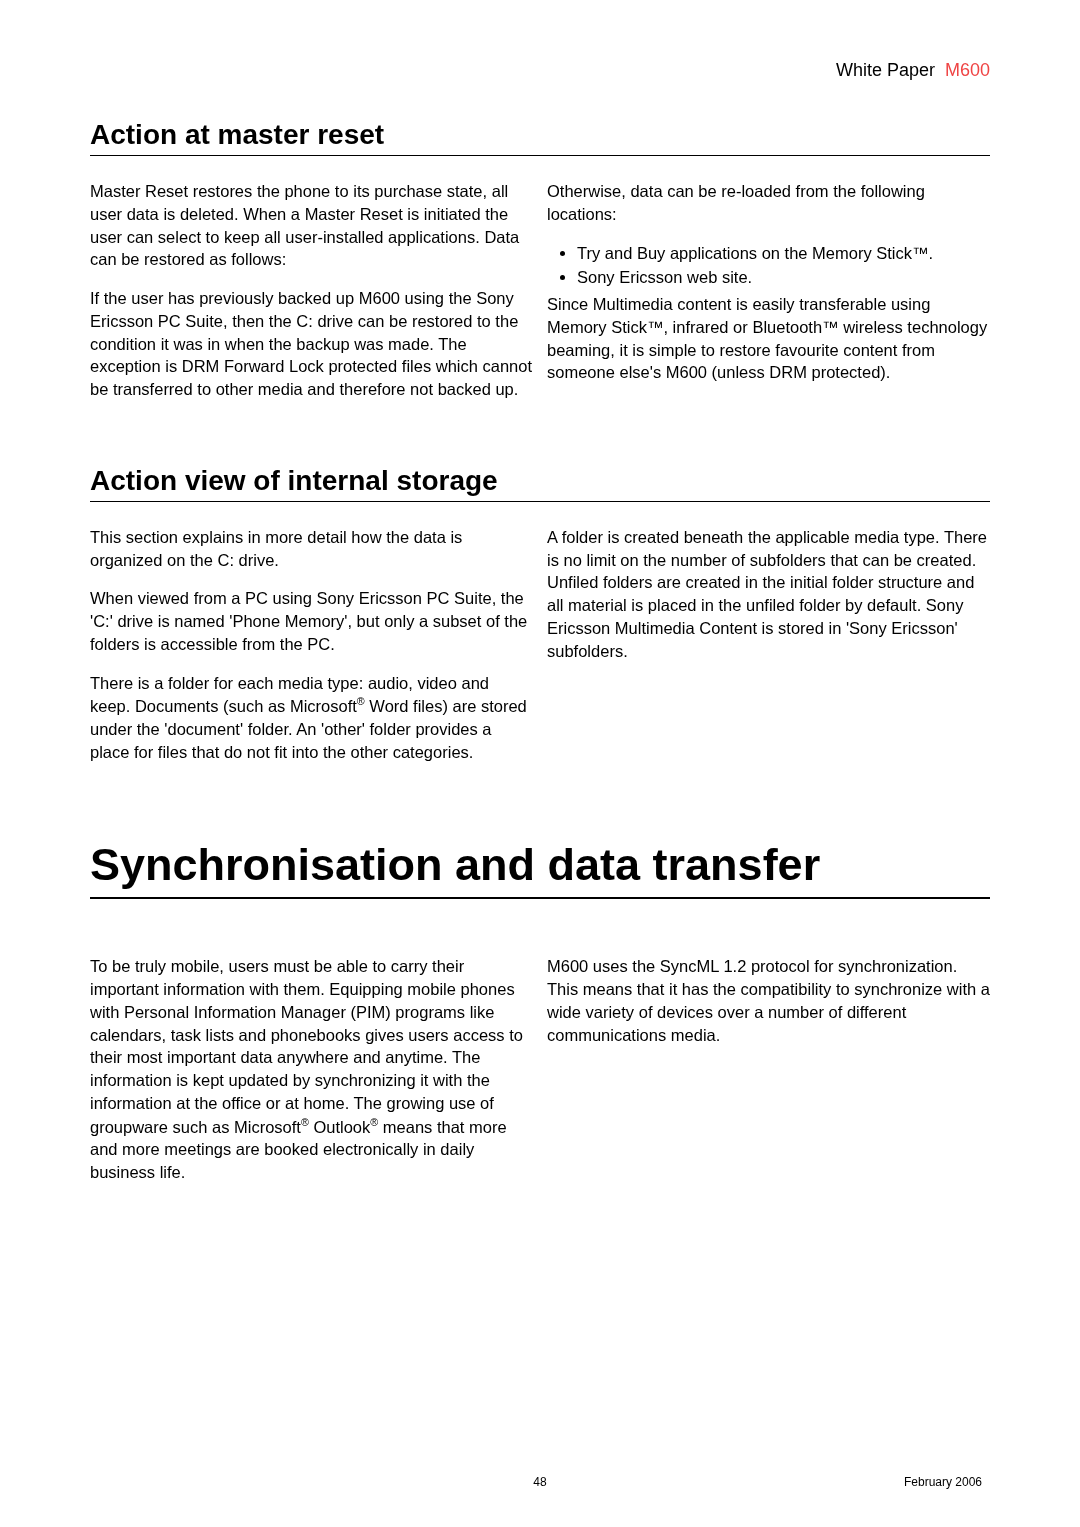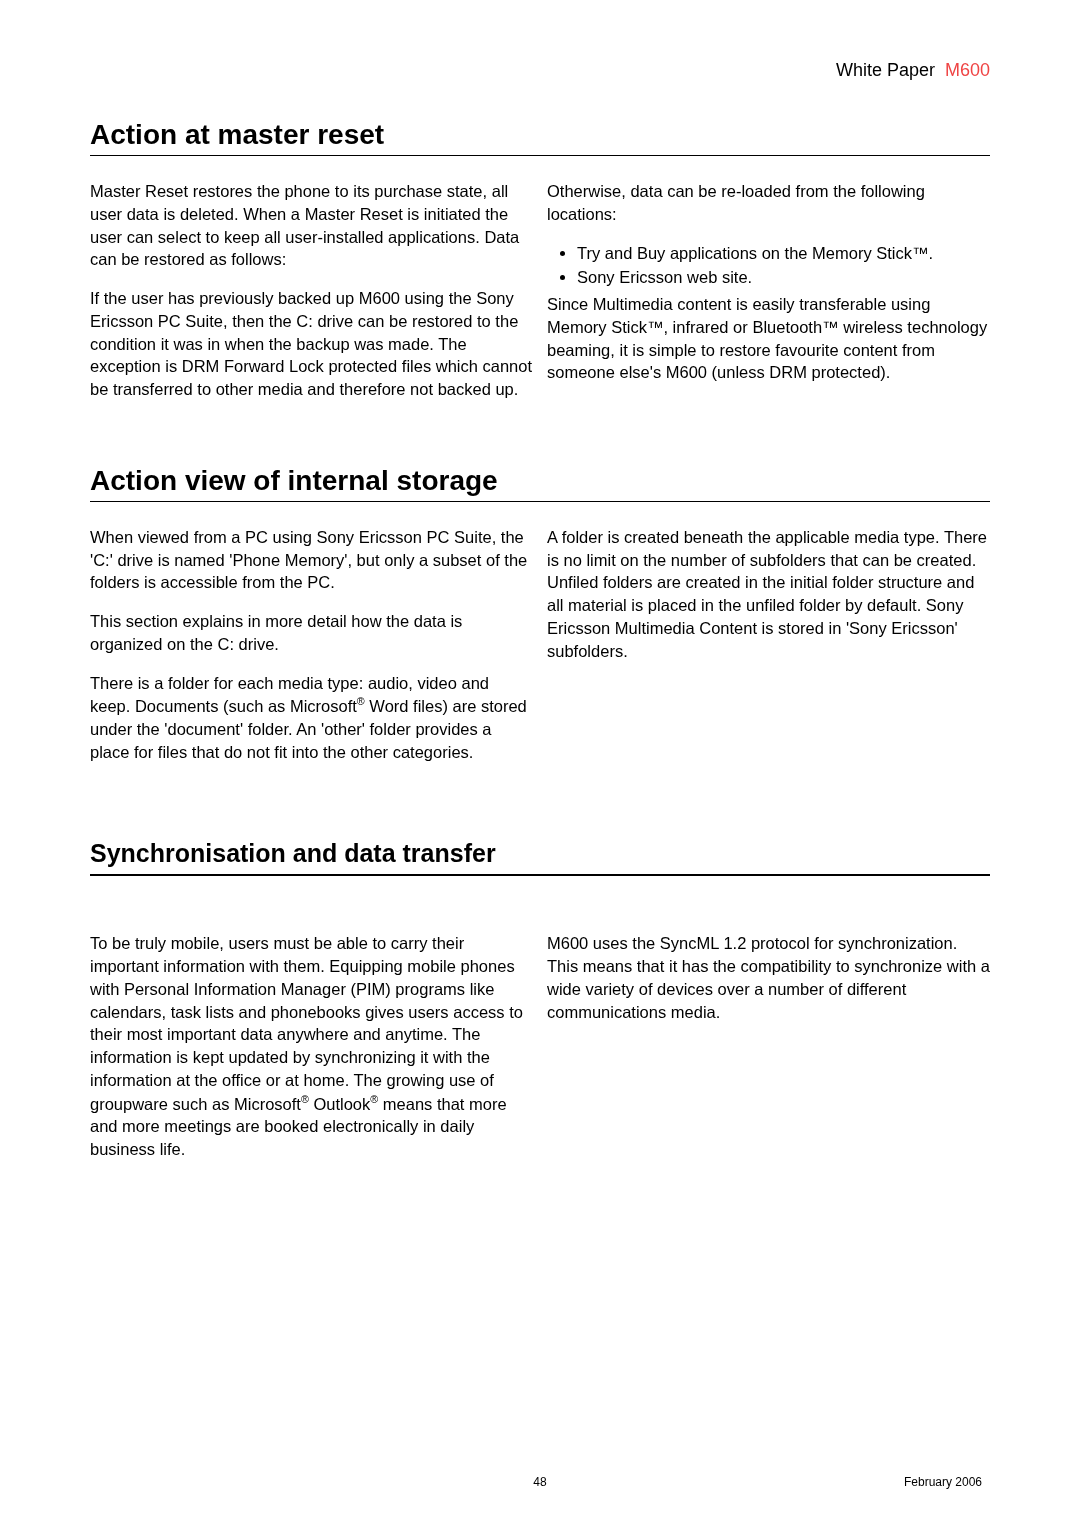--- a/index.html
+++ b/index.html
@@ -25,21 +25,21 @@
     color: #ef4444;
   }
   h2.section-title {
     font-size: 28px;
     font-weight: bold;
     margin: 0 0 0 0;
     border-bottom: 1px solid #000;
     padding-bottom: 4px;
   }
   h1.chapter-title {
-    font-size: 25px;
+    font-size: 45px;
     font-weight: bold;
     margin: 0 0 8px 0;
     border-bottom: 2.5px solid #000;
     padding-bottom: 6px;
   }
   .two-col {
     display: flex;
     gap: 14px;
     margin-top: 24px;
   }
@@ -105,22 +105,22 @@
         </ul>
         <p style="margin-top:0">Since Multimedia content is easily transferable using Memory Stick™, infrared or Bluetooth™ wireless technology beaming, it is simple to restore favourite content from someone else's M600 (unless DRM protected).</p>
       </div>
     </div>
   </div>
 
   <div class="section-block">
     <h2 class="section-title">Action view of internal storage</h2>
     <div class="two-col">
       <div class="col">
+        <p>This section explains in more detail how the data is organized on the C: drive.</p>
         <p>When viewed from a PC using Sony Ericsson PC Suite, the 'C:' drive is named 'Phone Memory', but only a subset of the folders is accessible from the PC.</p>
-        <p>This section explains in more detail how the data is organized on the C: drive.</p>
         <p><span>There is a folder for each media type: audio, video and keep. Documents (such as Microsoft</span><sup>®</sup><span> Word files) are stored under the 'document' folder. An 'other' folder provides a place for files that do not fit into the other categories.</span></p>
       </div>
       <div class="col">
         <p>A folder is created beneath the applicable media type. There is no limit on the number of subfolders that can be created. Unfiled folders are created in the initial folder structure and all material is placed in the unfiled folder by default. Sony Ericsson Multimedia Content is stored in 'Sony Ericsson' subfolders.</p>
       </div>
     </div>
   </div>
 
   <div class="section-block" style="margin-top:60px">
     <h1 class="chapter-title">Synchronisation and data transfer</h1>

